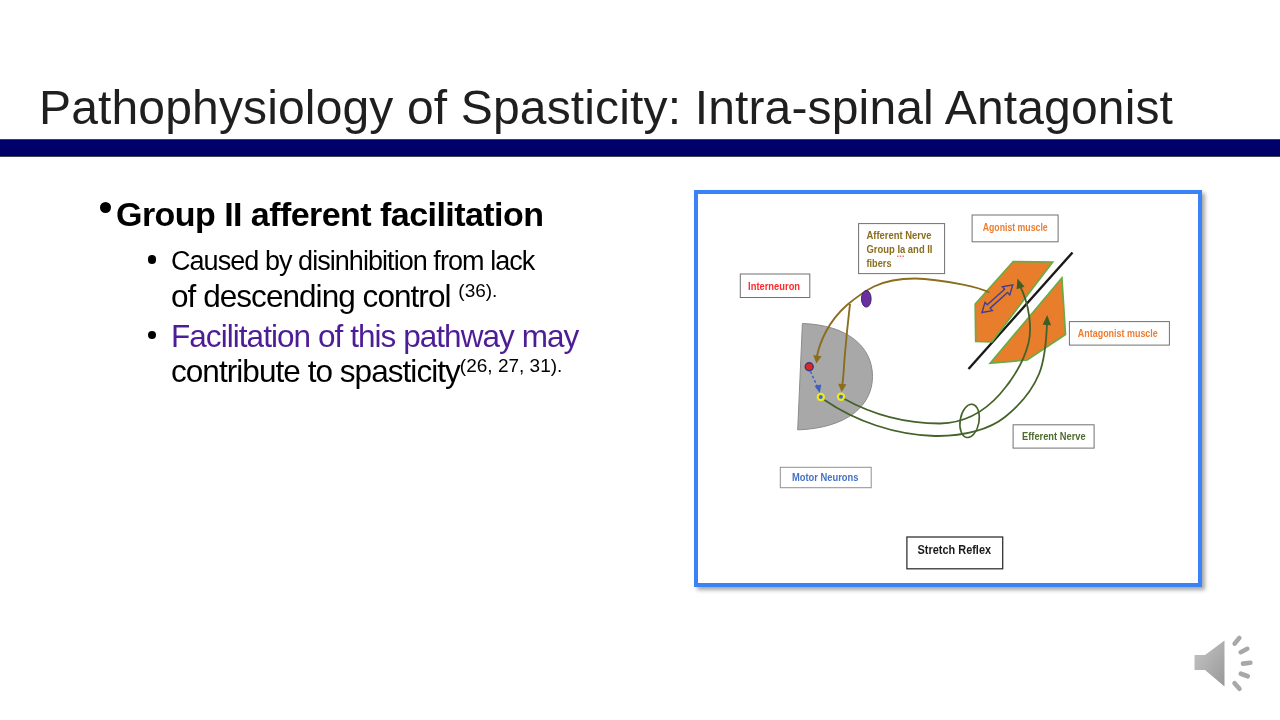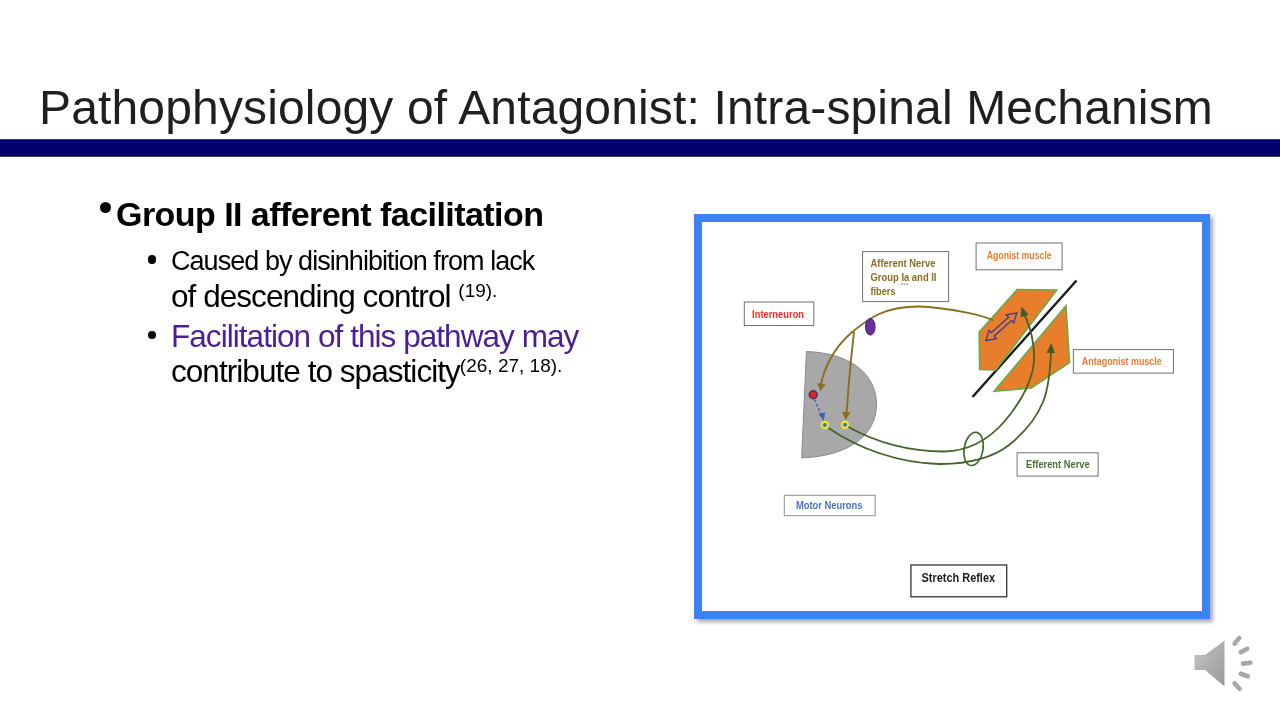--- a/index.html
+++ b/index.html
@@ -3,35 +3,35 @@
 <meta charset="utf-8">
 <style>
 html,body{margin:0;padding:0;width:1280px;height:720px;background:#ffffff;font-family:"Liberation Sans",sans-serif;overflow:hidden;position:relative}
 .abs{position:absolute}
 .sup{font-size:19px;position:relative;top:-10px;letter-spacing:0}
 .dot{position:absolute;background:#000;border-radius:50%}
 </style>
 </head>
 <body>
 
-<div class="abs" id="title" style="left:39px;top:84px;font-size:48px;line-height:48px;color:#1f1f1f;letter-spacing:0.15px;white-space:nowrap">Pathophysiology of Antagonist: Intra-spinal Mechanism</div>
+<div class="abs" id="title" style="left:39px;top:84px;font-size:48px;line-height:48px;color:#1f1f1f;letter-spacing:0.15px;white-space:nowrap">Pathophysiology of Spasticity: Intra-spinal Antagonist</div>
 
 <div class="abs" style="left:0;top:139px;width:1280px;height:16px;background:#00006a;border-top:1.5px solid #3d4754;border-bottom:1.5px solid #3d4754"></div>
 
 <div class="dot" style="left:100px;top:202px;width:11.4px;height:11.4px"></div>
 <div class="dot" style="left:147.5px;top:255.4px;width:8.5px;height:8.5px"></div>
 <div class="dot" style="left:147.5px;top:330.5px;width:8.5px;height:8.5px"></div>
 
 <div class="abs" style="left:116px;top:197.2px;font-size:34px;line-height:34px;font-weight:bold;color:#000;letter-spacing:-0.55px;white-space:nowrap">Group II afferent facilitation</div>
 <div class="abs" style="left:171px;top:246px;font-size:27px;line-height:31.5px;color:#000;letter-spacing:-0.95px;white-space:nowrap">Caused by disinhibition from lack</div>
-<div class="abs" style="left:171px;top:280.7px;font-size:31.5px;line-height:31.5px;color:#000;letter-spacing:-0.95px;white-space:nowrap">of descending control <span class="sup">(19).</span></div>
+<div class="abs" style="left:171px;top:280.7px;font-size:31.5px;line-height:31.5px;color:#000;letter-spacing:-0.95px;white-space:nowrap">of descending control <span class="sup">(36).</span></div>
 <div class="abs" style="left:171px;top:321.2px;font-size:31.5px;line-height:31.5px;color:#4c1d95;letter-spacing:-0.95px;white-space:nowrap">Facilitation of this pathway may</div>
-<div class="abs" style="left:171px;top:355.8px;font-size:31.5px;line-height:31.5px;color:#000;letter-spacing:-0.95px;white-space:nowrap">contribute to spasticity<span class="sup">(26, 27, 18).</span></div>
+<div class="abs" style="left:171px;top:355.8px;font-size:31.5px;line-height:31.5px;color:#000;letter-spacing:-0.95px;white-space:nowrap">contribute to spasticity<span class="sup">(26, 27, 31).</span></div>
 
-<div class="abs" style="left:694px;top:214px;width:500px;height:389px;border:8px solid #3b82f6;background:#fff;box-shadow:3px 3px 4px rgba(0,0,0,0.35)">
+<div class="abs" style="left:694px;top:190px;width:500px;height:389px;border:4px solid #3b82f6;background:#fff;box-shadow:3px 3px 4px rgba(0,0,0,0.35)">
 <svg width="500" height="389" viewBox="698 203 500 389">
 
   <path d="M 802.4 332.5 C 848 334 872.5 356 872.5 385.5 C 872.5 414 848 437 797.7 438.9 Z" fill="#a8a8a8" stroke="#8c8c8c" stroke-width="1"></path>
 
   <line x1="1072.5" y1="261.5" x2="968.5" y2="378" stroke="#1a1a1a" stroke-width="2.4"></line>
 
   <path d="M 1013.2 270.5 L 1052.7 271 L 991.8 351 L 975.7 350.5 L 975.2 313 Z" fill="#e87e2b" stroke="#6baa45" stroke-width="1.7"></path>
 
   <path d="M 1061.9 286.9 L 1065.5 343.5 L 1027.2 369 L 990.2 372.2 Z" fill="#e87e2b" stroke="#6baa45" stroke-width="1.7"></path>
 

